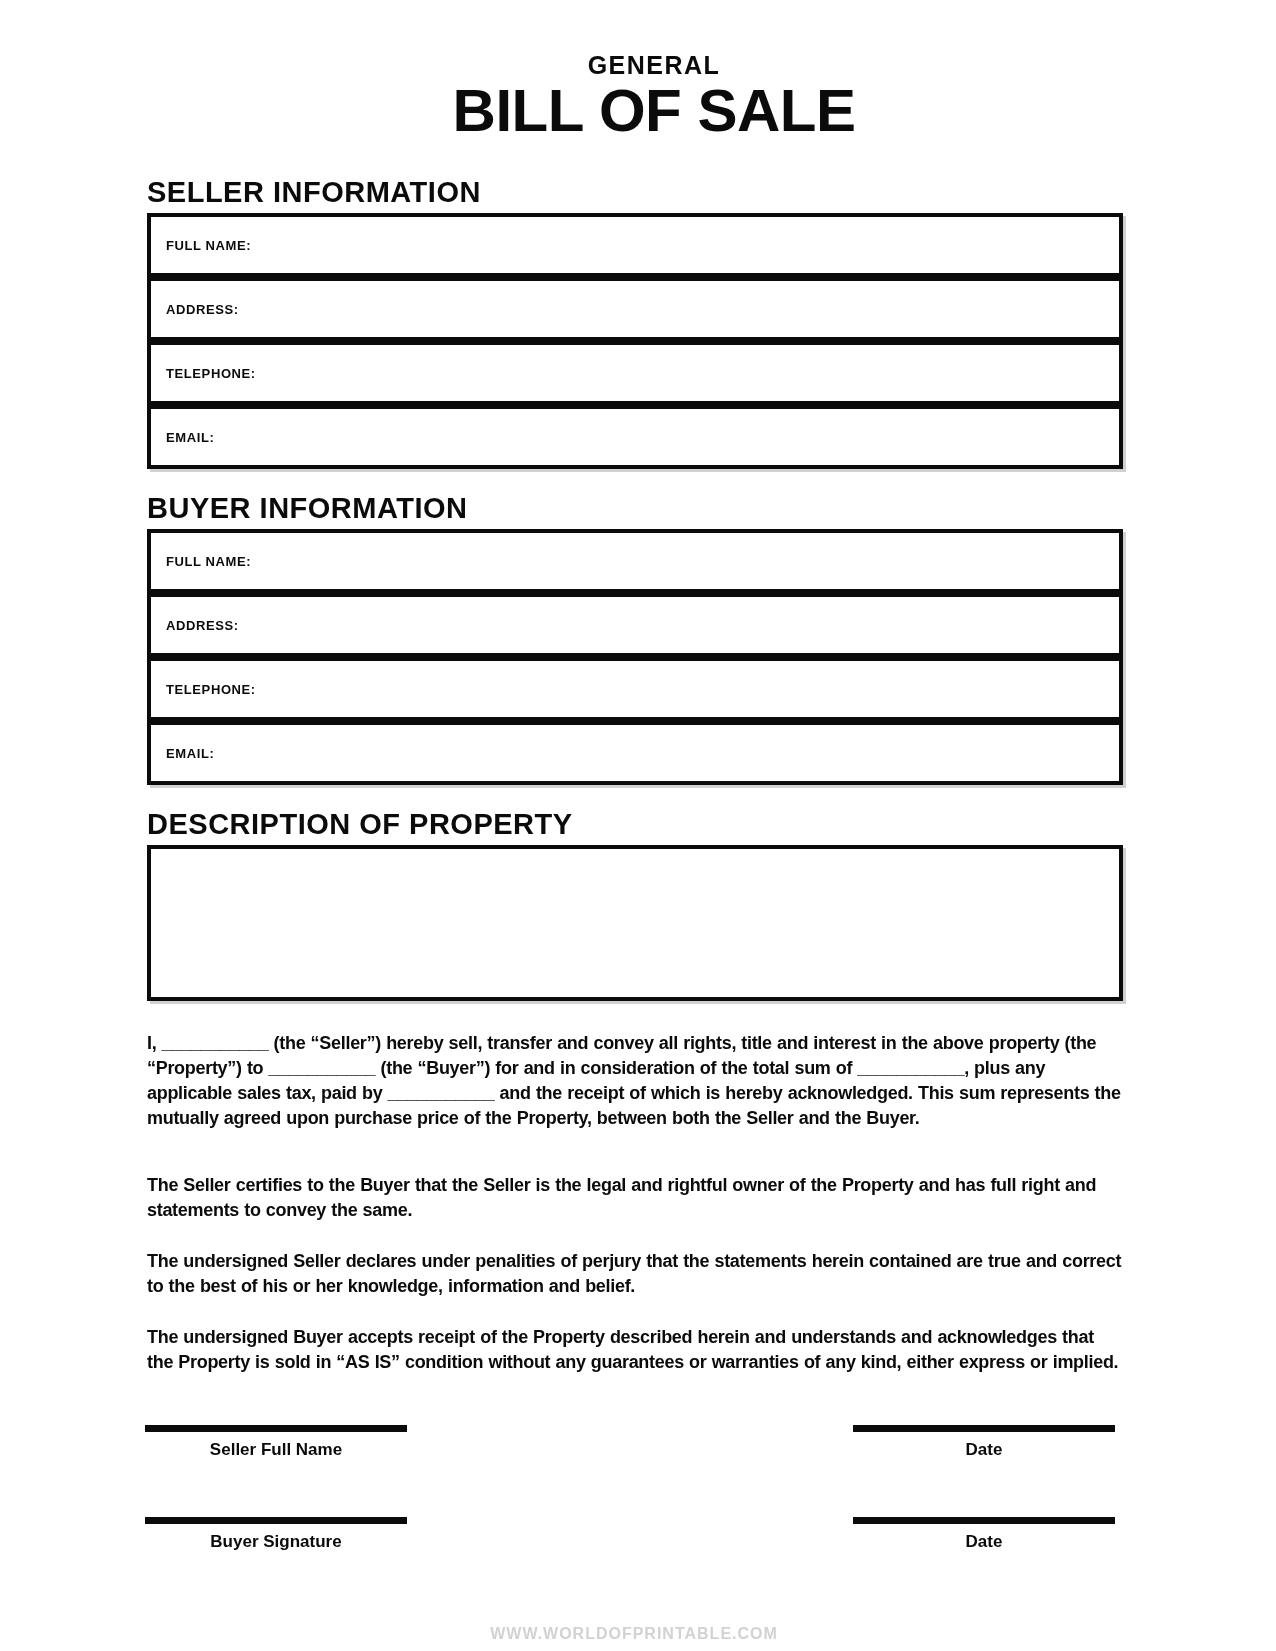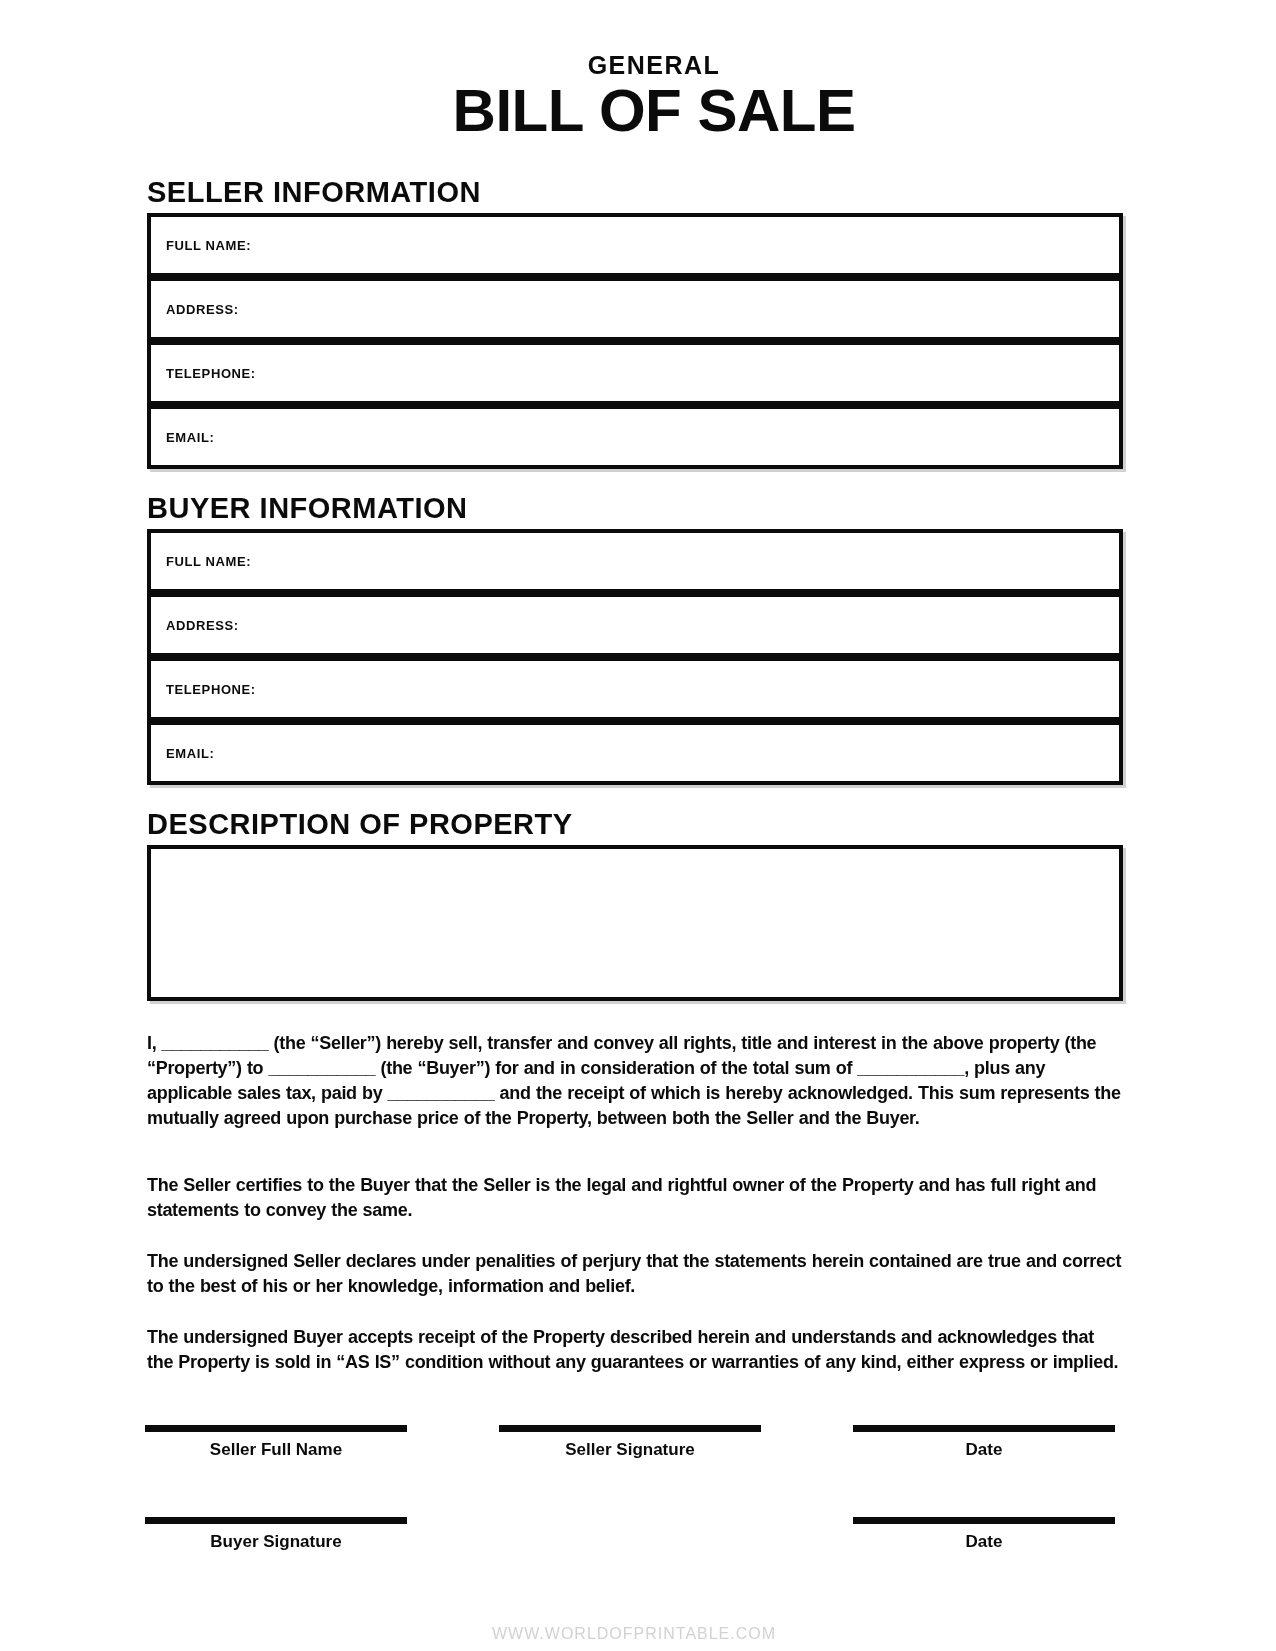--- a/index.html
+++ b/index.html
@@ -98,21 +98,21 @@
     font-weight: bold;
   }
   
   .footer {
     position: absolute;
     left: 0;
     bottom: 8px;
     width: 1268px;
     text-align: center;
     font-size: 16px;
-    font-weight: normal;
+    font-weight: bold;
     letter-spacing: 1px;
     color: #d2d2d2;
   }
 </style>
 </head>
 <body>
 
 <div class="title-block">
   <div class="pretitle">GENERAL</div>
   <div class="main-title">BILL OF SALE</div>
@@ -170,24 +170,20 @@
     <div class="legal-paragraph p-gap">The undersigned Buyer accepts receipt of the Property described herein and understands and acknowledges that the Property is sold in “AS IS” condition without any guarantees or warranties of any kind, either express or implied.</div>
   </div>
 
   <div class="signature-row sig-row-1">
     <div class="signature-col">
       <div class="signature-line"></div>
       <div class="signature-label">Seller Full Name</div>
     </div>
     <div class="signature-col">
       <div class="signature-line"></div>
-      <div class="signature-label">Seller Signature</div>
-    </div>
-    <div class="signature-col">
-      <div class="signature-line"></div>
       <div class="signature-label">Date</div>
     </div>
   </div>
 
   <div class="signature-row sig-row-2">
     <div class="signature-col">
       <div class="signature-line"></div>
       <div class="signature-label">Buyer Signature</div>
     </div>
     <div class="signature-col">

